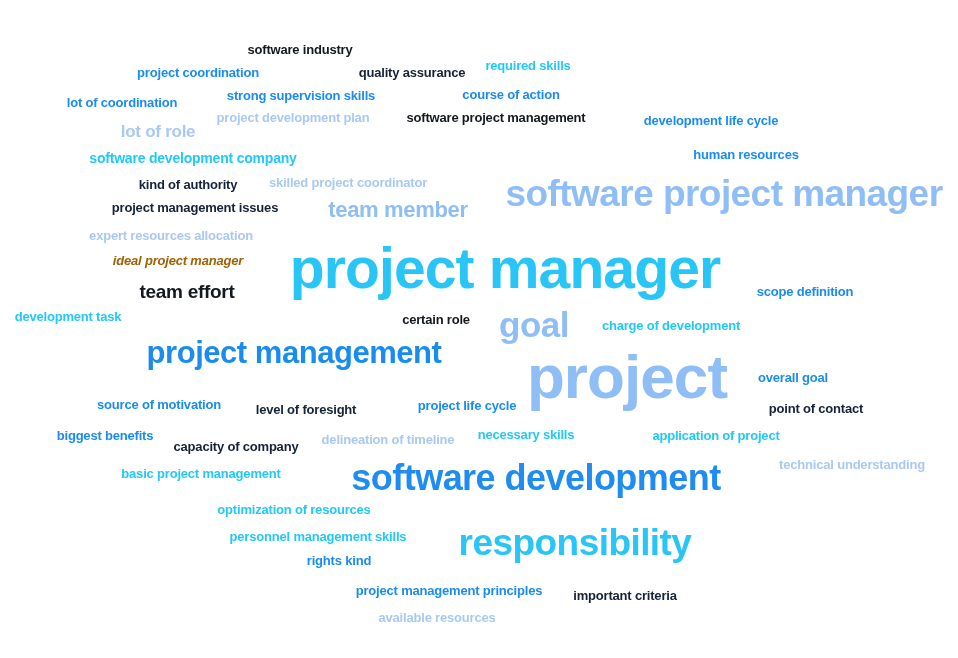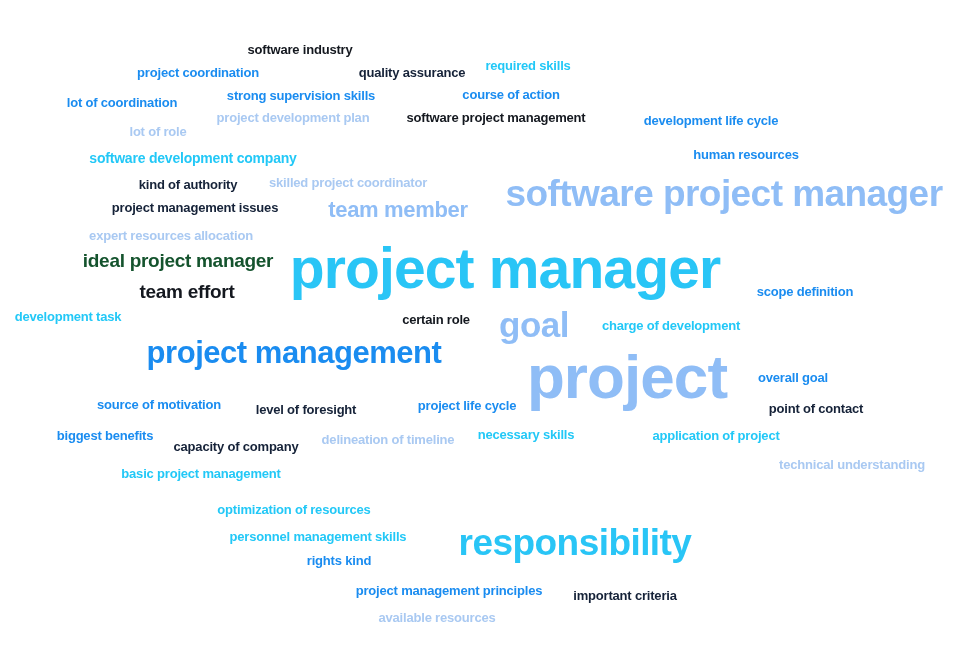--- a/index.html
+++ b/index.html
@@ -31,38 +31,39 @@
     -webkit-font-smoothing: antialiased;
   }
 </style>
 </head>
 <body>
 
 <div id="cloud" style="background: rgb(255, 255, 255);">
     <span class="word" style="left: 505px; top: 268px; font-size: 57px; color: rgb(41, 197, 246);">project manager</span>
     <span class="word" style="left: 627px; top: 377px; font-size: 62px; color: rgb(143, 189, 246);">project</span>
     <span class="word" style="left: 724px; top: 193px; font-size: 37px; color: rgb(143, 189, 246);">software project manager</span>
+    <span class="word" style="left: 536px; top: 478px; font-size: 36px; color: rgb(31, 140, 242);">software development</span>
     <span class="word" style="left: 575px; top: 542px; font-size: 37px; color: rgb(41, 197, 246);">responsibility</span>
     <span class="word" style="left: 294px; top: 352px; font-size: 31px; color: rgb(26, 140, 240);">project management</span>
     <span class="word" style="left: 534px; top: 324px; font-size: 35px; color: rgb(143, 189, 246);">goal</span>
     <span class="word" style="left: 398px; top: 210px; font-size: 22px; color: rgb(143, 189, 246);">team member</span>
     <span class="word" style="left: 187px; top: 291px; font-size: 19px; color: rgb(20, 24, 31);">team effort</span>
     <span class="word" style="left: 193px; top: 158px; font-size: 14px; color: rgb(34, 200, 247);">software development company</span>
     <span class="word" style="left: 449px; top: 590px; font-size: 13px; color: rgb(26, 140, 240);">project management principles</span>
     <span class="word" style="left: 318px; top: 536px; font-size: 13px; color: rgb(34, 200, 247);">personnel management skills</span>
     <span class="word" style="left: 201px; top: 473px; font-size: 13px; color: rgb(34, 200, 247);">basic project management</span>
     <span class="word" style="left: 496px; top: 117px; font-size: 13px; color: rgb(20, 24, 31);">software project management</span>
     <span class="word" style="left: 195px; top: 207px; font-size: 13px; color: rgb(21, 34, 56);">project management issues</span>
     <span class="word" style="left: 171px; top: 235px; font-size: 13px; color: rgb(169, 201, 242);">expert resources allocation</span>
     <span class="word" style="left: 348px; top: 182px; font-size: 13px; color: rgb(169, 201, 242);">skilled project coordinator</span>
     <span class="word" style="left: 852px; top: 464px; font-size: 13px; color: rgb(169, 201, 242);">technical understanding</span>
     <span class="word" style="left: 388px; top: 439px; font-size: 13px; color: rgb(169, 201, 242);">delineation of timeline</span>
     <span class="word" style="left: 294px; top: 509px; font-size: 13px; color: rgb(34, 200, 247);">optimization of resources</span>
     <span class="word" style="left: 301px; top: 95px; font-size: 13px; color: rgb(26, 140, 240);">strong supervision skills</span>
-    <span class="word" style="left: 178px; top: 260px; font-size: 19px; color: #14532d;">ideal project manager</span>
+    <span class="word" style="left: 178px; top: 260px; font-size: 13px; color: #a16207; font-style: italic;">ideal project manager</span>
     <span class="word" style="left: 293px; top: 117px; font-size: 13px; color: rgb(169, 201, 242);">project development plan</span>
     <span class="word" style="left: 711px; top: 120px; font-size: 13px; color: rgb(26, 140, 240);">development life cycle</span>
     <span class="word" style="left: 671px; top: 325px; font-size: 13px; color: rgb(34, 200, 247);">charge of development</span>
     <span class="word" style="left: 716px; top: 435px; font-size: 13px; color: rgb(34, 200, 247);">application of project</span>
     <span class="word" style="left: 198px; top: 72px; font-size: 13px; color: rgb(26, 140, 240);">project coordination</span>
     <span class="word" style="left: 159px; top: 404px; font-size: 13px; color: rgb(26, 140, 240);">source of motivation</span>
     <span class="word" style="left: 236px; top: 446px; font-size: 13px; color: rgb(21, 34, 56);">capacity of company</span>
     <span class="word" style="left: 437px; top: 617px; font-size: 13px; color: rgb(169, 201, 242);">available resources</span>
     <span class="word" style="left: 122px; top: 102px; font-size: 13px; color: rgb(26, 140, 240);">lot of coordination</span>
     <span class="word" style="left: 746px; top: 154px; font-size: 13px; color: rgb(26, 140, 240);">human resources</span>
@@ -75,14 +76,14 @@
     <span class="word" style="left: 526px; top: 434px; font-size: 13px; color: rgb(34, 200, 247);">necessary skills</span>
     <span class="word" style="left: 412px; top: 72px; font-size: 13px; color: rgb(21, 34, 56);">quality assurance</span>
     <span class="word" style="left: 188px; top: 184px; font-size: 13px; color: rgb(21, 34, 56);">kind of authority</span>
     <span class="word" style="left: 805px; top: 291px; font-size: 13px; color: rgb(26, 140, 240);">scope definition</span>
     <span class="word" style="left: 68px; top: 316px; font-size: 13px; color: rgb(34, 200, 247);">development task</span>
     <span class="word" style="left: 511px; top: 94px; font-size: 13px; color: rgb(26, 140, 240);">course of action</span>
     <span class="word" style="left: 528px; top: 65px; font-size: 13px; color: rgb(34, 200, 247);">required skills</span>
     <span class="word" style="left: 436px; top: 319px; font-size: 13px; color: rgb(20, 24, 31);">certain role</span>
     <span class="word" style="left: 793px; top: 377px; font-size: 13px; color: rgb(26, 140, 240);">overall goal</span>
     <span class="word" style="left: 339px; top: 560px; font-size: 13px; color: rgb(26, 140, 240);">rights kind</span>
-    <span class="word" style="left: 158px; top: 131px; font-size: 13px; color: rgb(169, 201, 242);">lot of role</span>
+    <span class="word" style="left: 158px; top: 131px; font-size: 17px; color: rgb(169, 201, 242);">lot of role</span>
   </div>
 
 </body></html>

